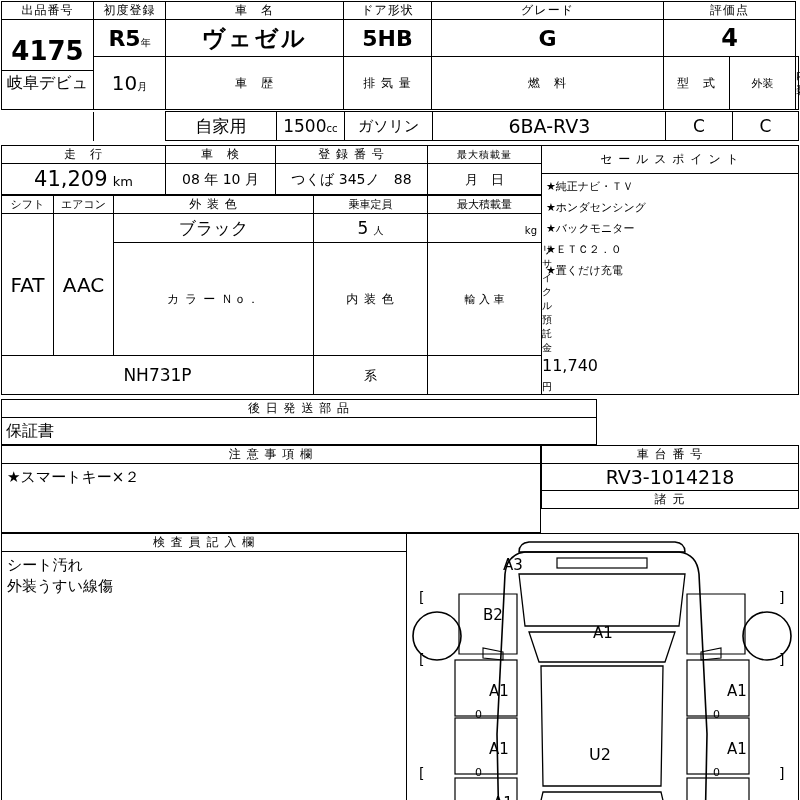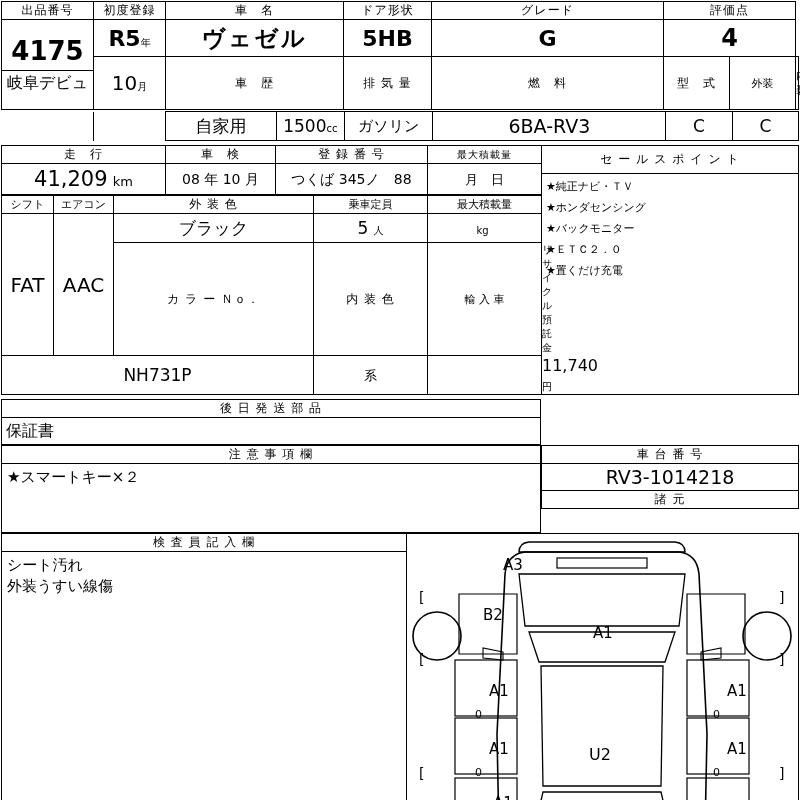--- a/index.html
+++ b/index.html
@@ -138,21 +138,21 @@
           <td class="sm">エアコン</td>
           <td class="lbl">外 装 色</td>
           <td class="sm">乗車定員</td>
           <td class="sm">最大積載量</td>
         </tr>
         <tr>
           <td rowspan="2" style="height:56px"><span class="val" style="font-size:20px">FAT</span></td>
           <td rowspan="2"><span class="val" style="font-size:20px">AAC</span></td>
           <td style="height:28px"><span class="val" style="font-size:17px">ブラック</span></td>
           <td><span class="val">5</span> <span class="unit">人</span></td>
-          <td style="text-align:center;padding-right:4px;"><span class="unit">kg</span></td>
+          <td style="text-align:right;padding-right:4px;"><span class="unit">kg</span></td>
         </tr>
         <tr class="hdrrow">
           <td class="lbl" style="height:16px">カ ラ ー Ｎｏ．</td>
           <td class="lbl">内 装 色</td>
           <td class="sm">輸 入 車</td>
           <td class="sm" style="font-size:10px">リサイクル預託金</td>
         </tr>
         <tr>
           <td colspan="3" style="height:28px"><span class="val" style="font-size:17px">NH731P</span></td>
           <td><span class="val" style="font-size:13px">系</span></td>
@@ -178,21 +178,21 @@
           <div>★置くだけ充電</div>
         </td>
             </tr>
       </tbody>
         </table>
     </div>
   </div>
 
   <div class="flexrow" style="margin:0 1px;">
     <div style="width:540px;">
-      <table class="t" style="width:540px">
+      <table class="t" style="width:596px">
         <tbody>
             <tr class="hdrrow">
               <td class="lbl">後 日 発 送 部 品</td>
             </tr>
         <tr>
               <td class="left" style="height:26px"><span class="val" style="font-size:16px">保証書</span></td>
             </tr>
       </tbody>
         </table>
     </div>

